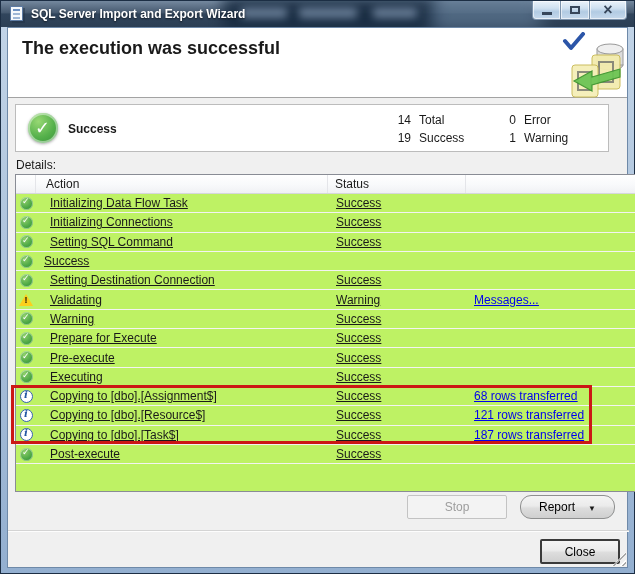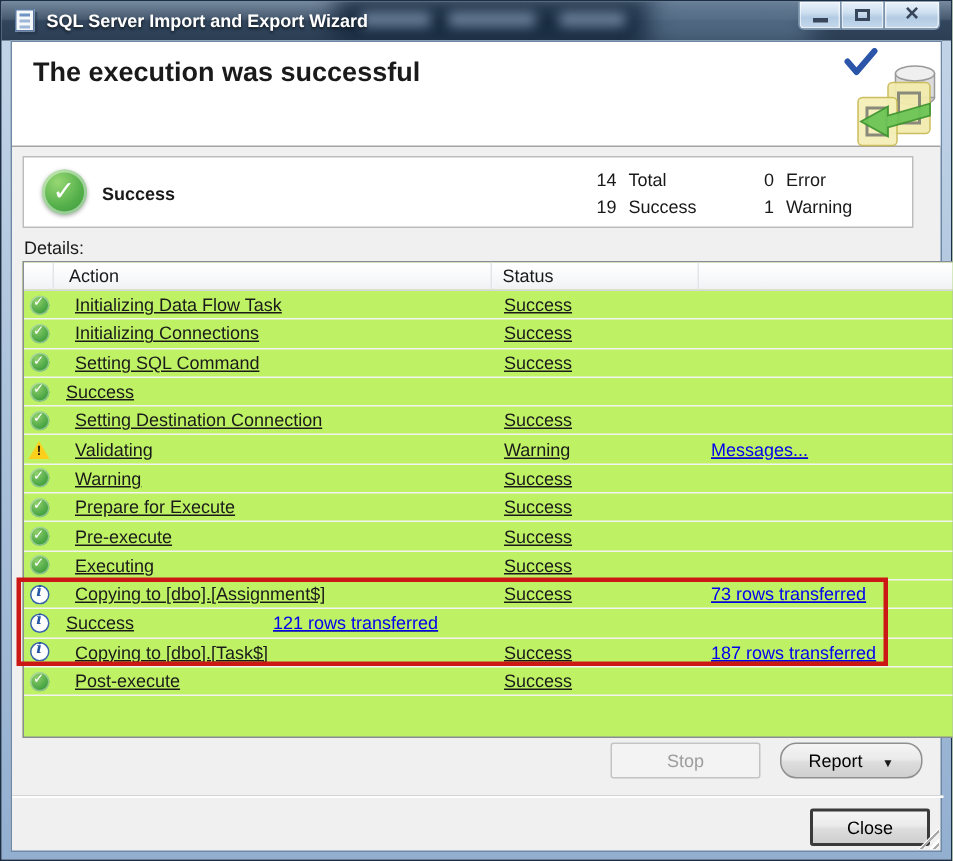--- a/index.html
+++ b/index.html
@@ -267,26 +267,27 @@
     <span class="td td-action">Executing</span>
     <span class="td td-status">Success</span>
     <span class="td td-message"></span>
   </div>
           <div class="tr">
     <span class="td td-icon">
               <span class="row-icon icon-info"></span>
             </span>
     <span class="td td-action">Copying to [dbo].[Assignment$]</span>
     <span class="td td-status">Success</span>
-    <span class="td td-message"><a class="link">73 rows transferred</a></span>
+    <span class="td td-message"><a class="link">68 rows transferred</a></span>
   </div>
           <div class="tr">
     <span class="td td-icon">
               <span class="row-icon icon-info"></span>
             </span>
+    <span class="td td-action">Copying to [dbo].[Resource$]</span>
     <span class="td td-status">Success</span>
     <span class="td td-message"><a class="link">121 rows transferred</a></span>
   </div>
           <div class="tr">
     <span class="td td-icon">
               <span class="row-icon icon-info"></span>
             </span>
     <span class="td td-action">Copying to [dbo].[Task$]</span>
     <span class="td td-status">Success</span>
     <span class="td td-message"><a class="link">187 rows transferred</a></span>

